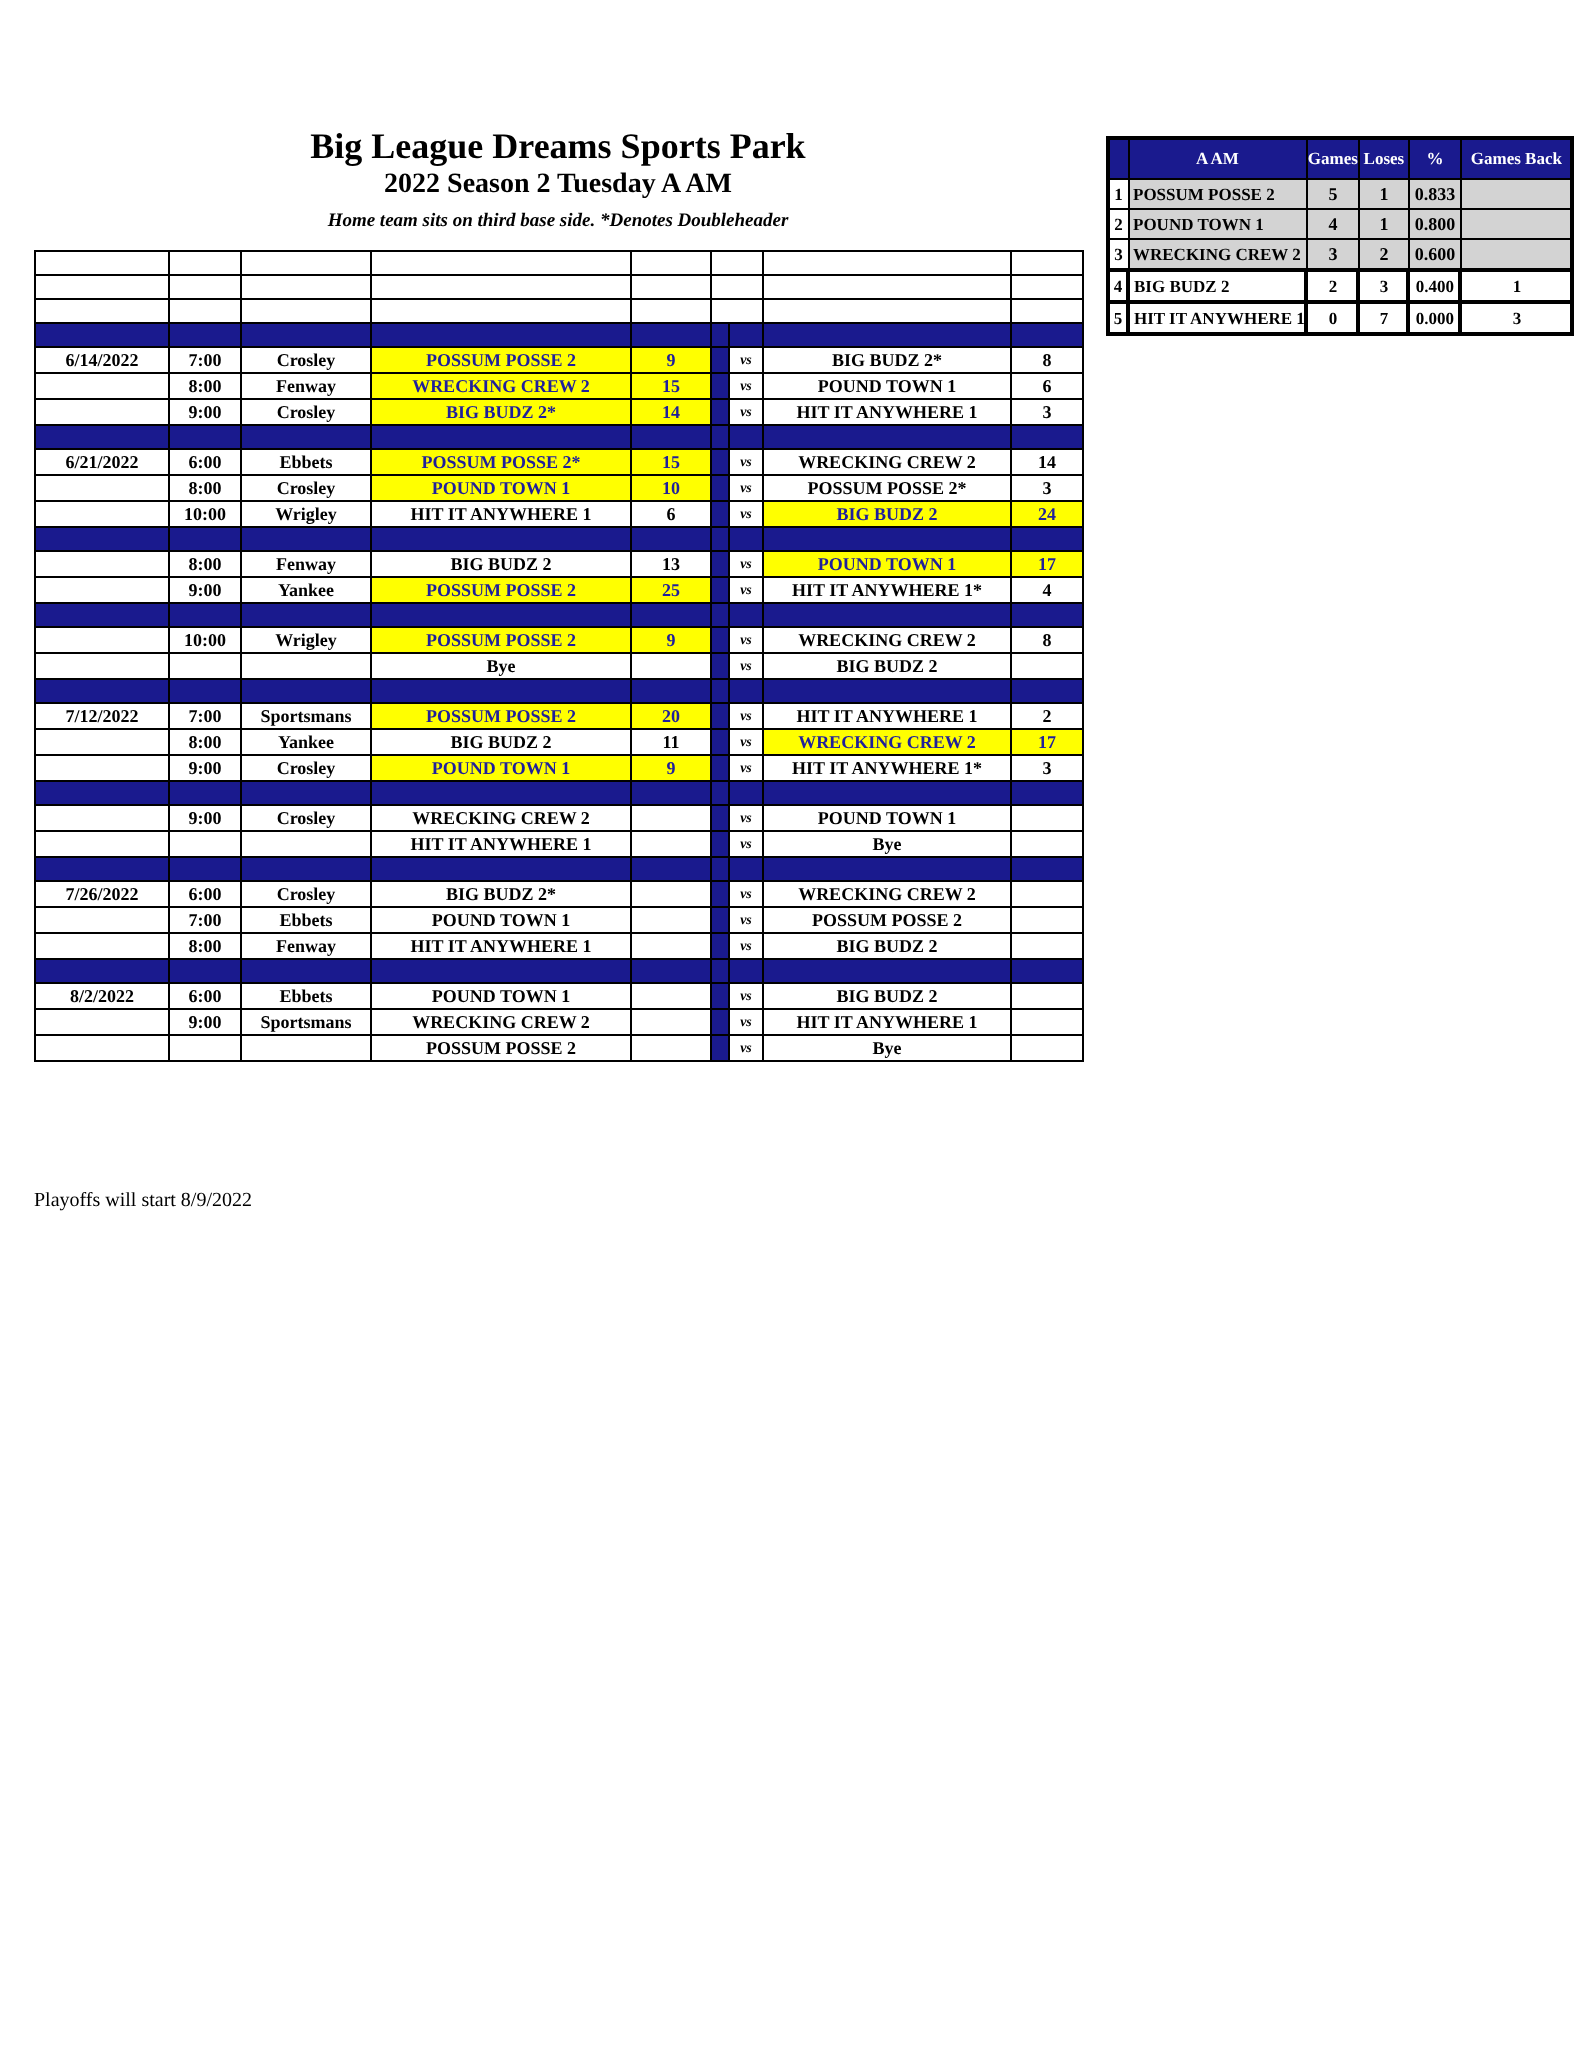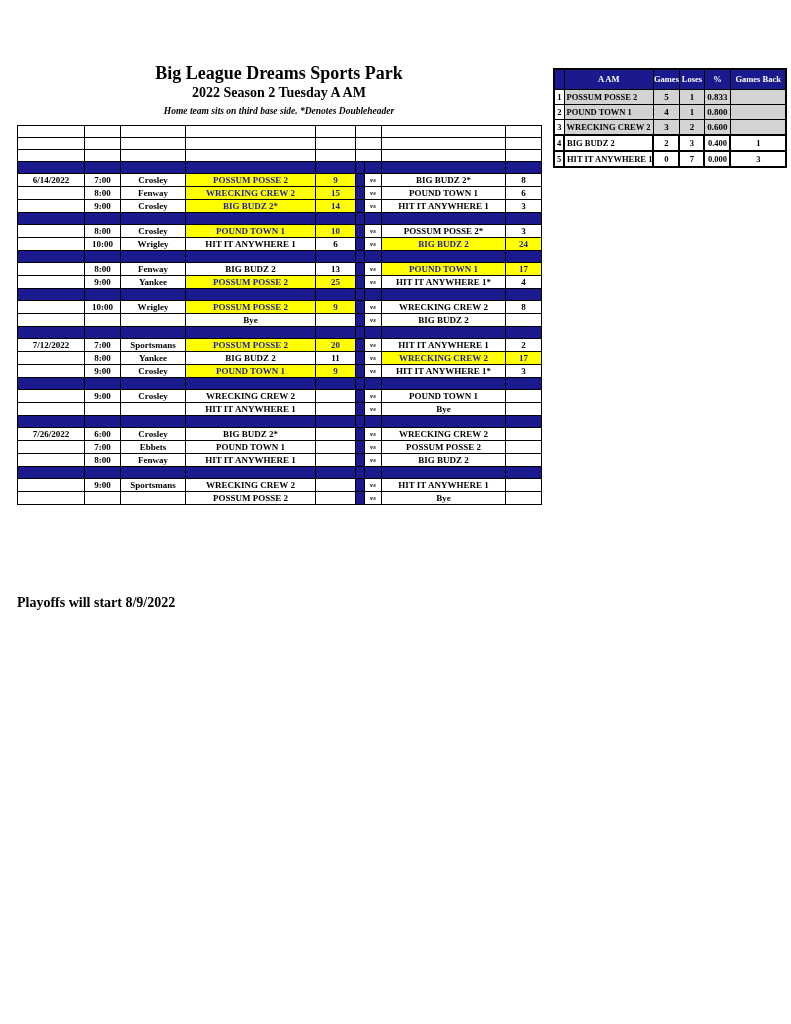--- a/index.html
+++ b/index.html
@@ -31,21 +31,21 @@
   
   .stand{position:absolute;left:553px;top:68px;border:2px solid #000;}
   .stand td{height:14px;}
   .stand .hdr td{background:var(--navy);color:#fff;height:19px;font-size:8.5px;text-align:center;}
   .stand .team{text-align:left;padding-left:2px;font-size:8.5px;}
   .stand .gray td{background:var(--gray);}
   .stand .gray td.rank{background:#fff;}
   .stand .boldrow td{border-width:2px;font-size:8.5px;}
   .stand td.rank{font-size:8.5px;}
 
-  .playoffs-note{position:absolute;left:17px;top:595px;font-size:14px;font-weight:bold;color:#000;}
+  .playoffs-note{position:absolute;left:17px;top:595px;font-size:10px;font-weight:normal;color:#000;}
 </style>
 </head>
 <body style="--navy: #1a1a8e; --yellow: #ffff00; --wintext: #1f1f9c; --gray: #d3d3d3;">
 
 <div class="title-block">
   <div class="page-title">Big League Dreams Sports Park</div>
   <div class="page-subtitle">2022 Season 2 Tuesday A AM</div>
   <div class="page-note">Home team sits on third base side.  *Denotes Doubleheader</div>
 </div>
 
@@ -141,20 +141,31 @@
         <td></td>
         <td></td>
         <td></td>
         <td></td>
         <td></td>
         <td></td>
         <td></td>
         <td></td>
       </tr>
       <tr class="game">
+        <td class="datec">6/21/2022</td>
+        <td>6:00</td>
+        <td>Ebbets</td>
+        <td class="win">POSSUM POSSE 2*</td>
+        <td class="win">15</td>
+        <td class="spacer"></td>
+        <td class="vs">vs</td>
+        <td>WRECKING CREW 2</td>
+        <td>14</td>
+      </tr>
+      <tr class="game">
         <td class="datec"></td>
         <td>8:00</td>
         <td>Crosley</td>
         <td class="win">POUND TOWN 1</td>
         <td class="win">10</td>
         <td class="spacer"></td>
         <td class="vs">vs</td>
         <td>POSSUM POSSE 2*</td>
         <td>3</td>
       </tr>
@@ -358,20 +369,31 @@
       </tr>
       <tr class="sep">
         <td></td>
         <td></td>
         <td></td>
         <td></td>
         <td></td>
         <td></td>
         <td></td>
         <td></td>
+        <td></td>
+      </tr>
+      <tr class="game">
+        <td class="datec">8/2/2022</td>
+        <td>6:00</td>
+        <td>Ebbets</td>
+        <td>POUND TOWN 1</td>
+        <td></td>
+        <td class="spacer"></td>
+        <td class="vs">vs</td>
+        <td>BIG BUDZ 2</td>
         <td></td>
       </tr>
       <tr class="game">
         <td class="datec"></td>
         <td>9:00</td>
         <td>Sportsmans</td>
         <td>WRECKING CREW 2</td>
         <td></td>
         <td class="spacer"></td>
         <td class="vs">vs</td>

